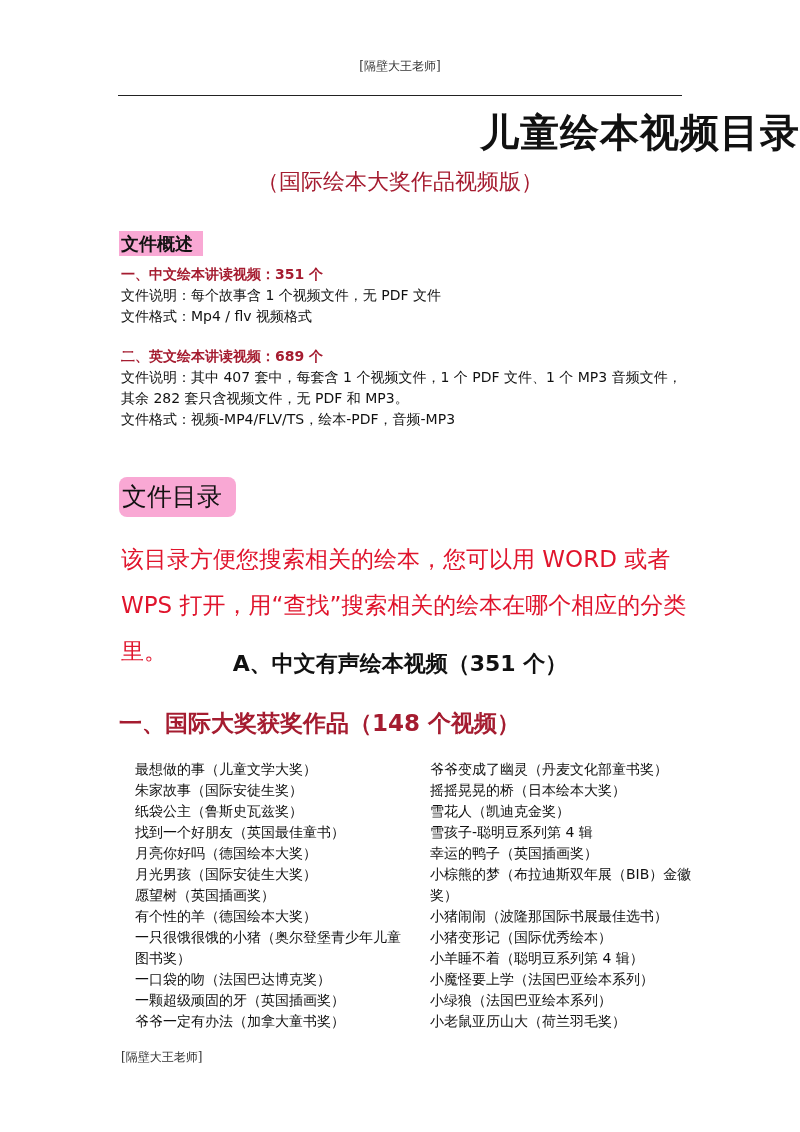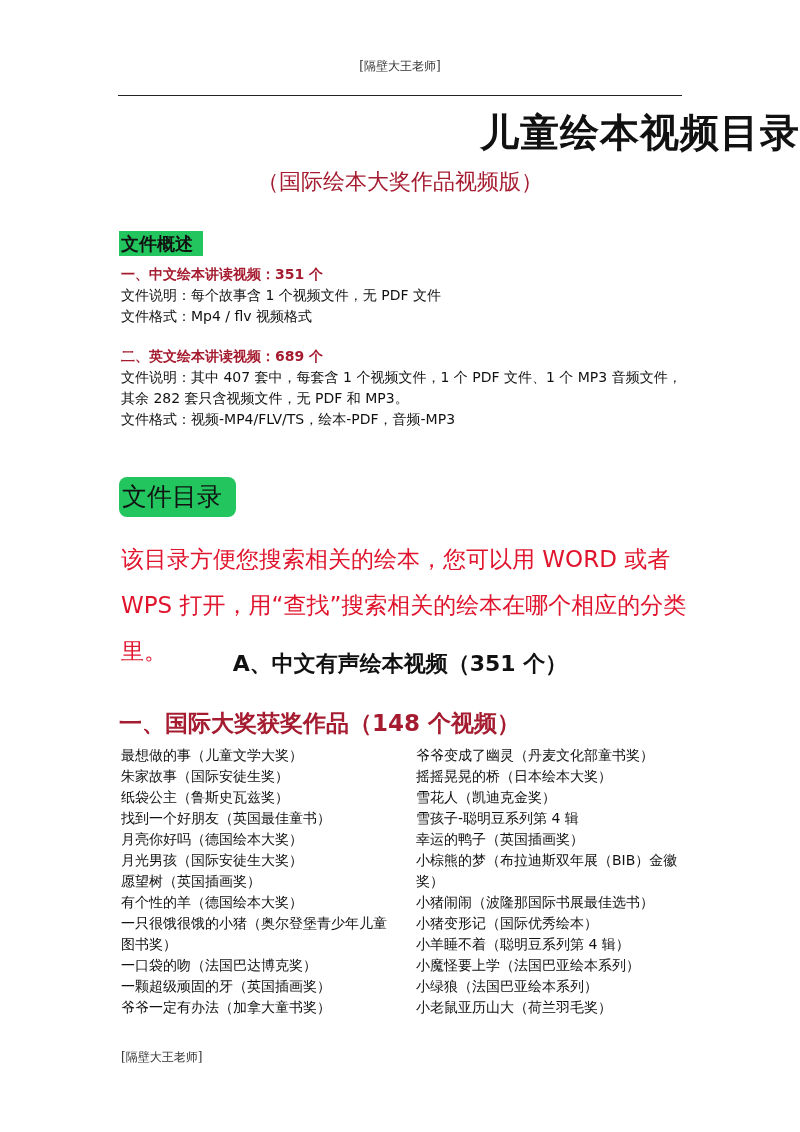--- a/index.html
+++ b/index.html
@@ -49,21 +49,21 @@
     }
     .subtitle {
       position: absolute;
       top: 167px;
       left: 0; width: 800px;
       text-align: center;
       font-size: 22px;
       color: #a51c30;
     }
     .hl {
-      background: #22c55e;
+      background: #f9a8d4;
       font-weight: bold;
       color: #111;
       display: inline-block;
       text-align: right;
     }
     .overview-heading {
       position: absolute;
       top: 231px;
       left: 119px;
       font-size: 18px;
@@ -119,21 +119,21 @@
       font-weight: bold;
       color: #a51c30;
     }
     .list-col {
       position: absolute;
       top: 745px;
       font-size: 14px;
       line-height: 21px;
       color: #111;
       list-style: none;
-      margin: 0;
+      margin: 14px;
       padding: 0;
     }
     .col-left { left: 121px; width: 276px; }
     .col-right { left: 416px; width: 276px; }
     .list-col li { margin: 0; padding: 0; }
     .footer-note {
       position: absolute;
       top: 1049px;
       left: 121px;
       font-family: "DejaVu Serif", "Liberation Serif", serif;

